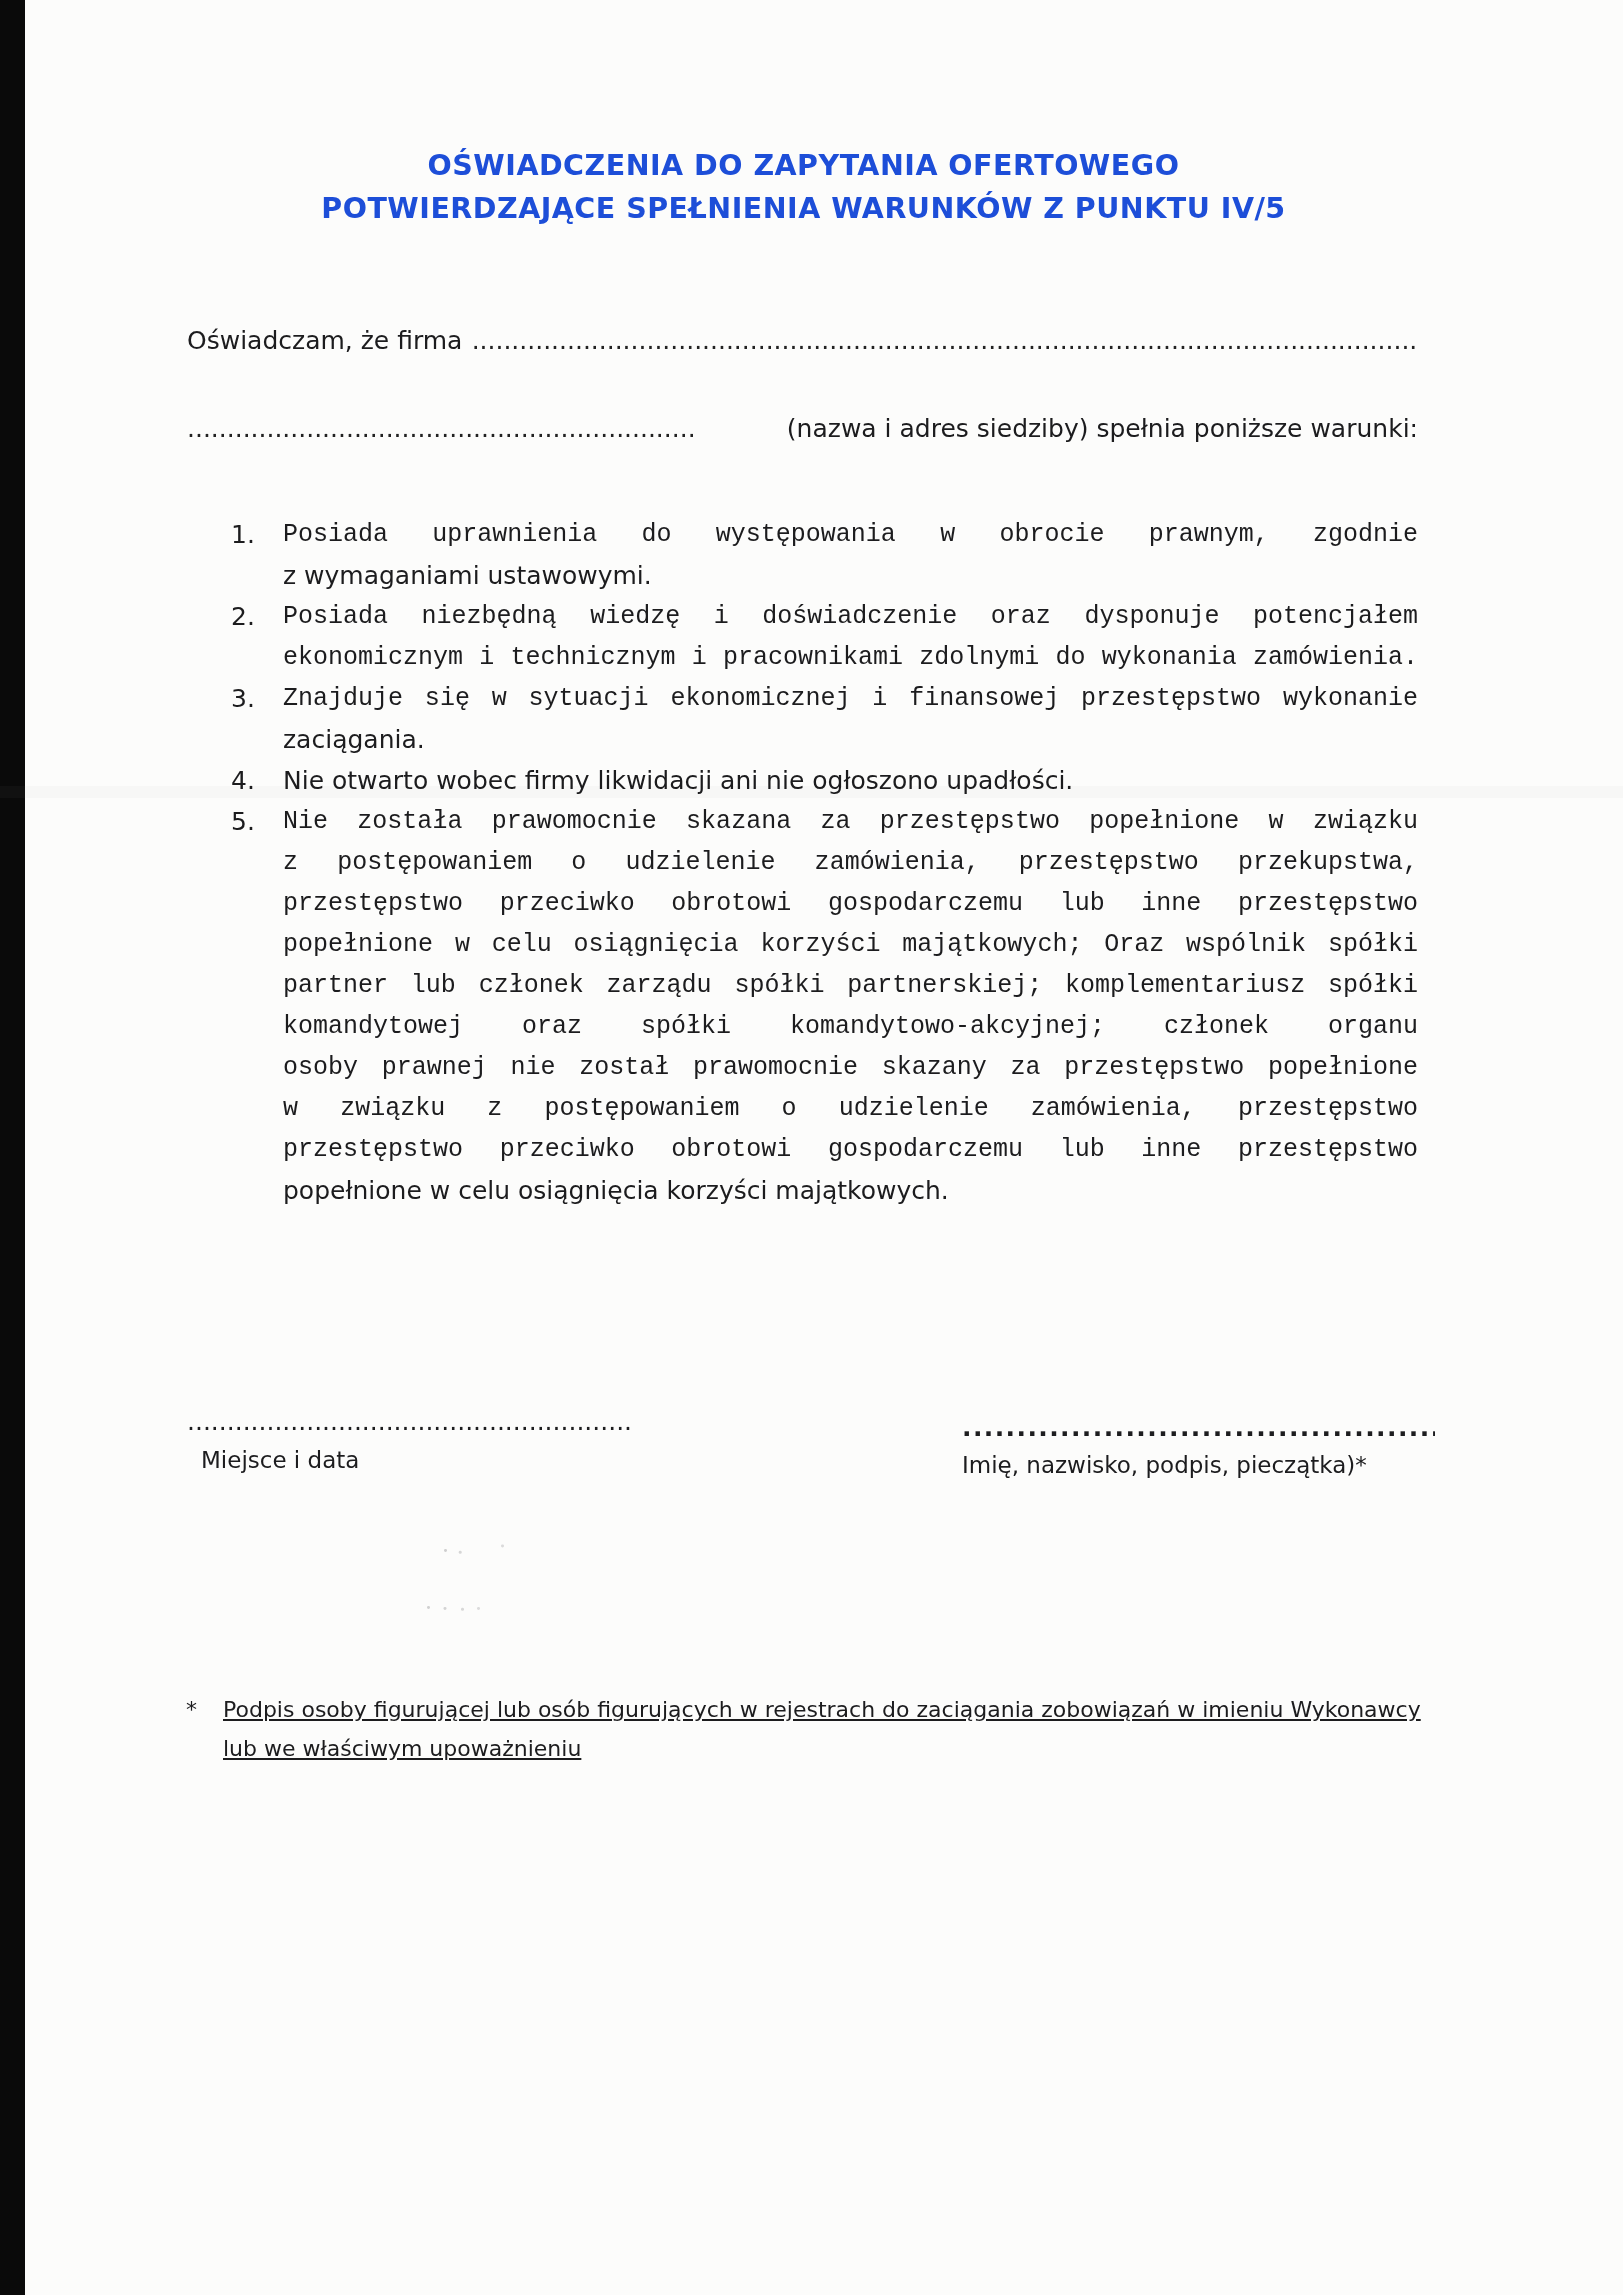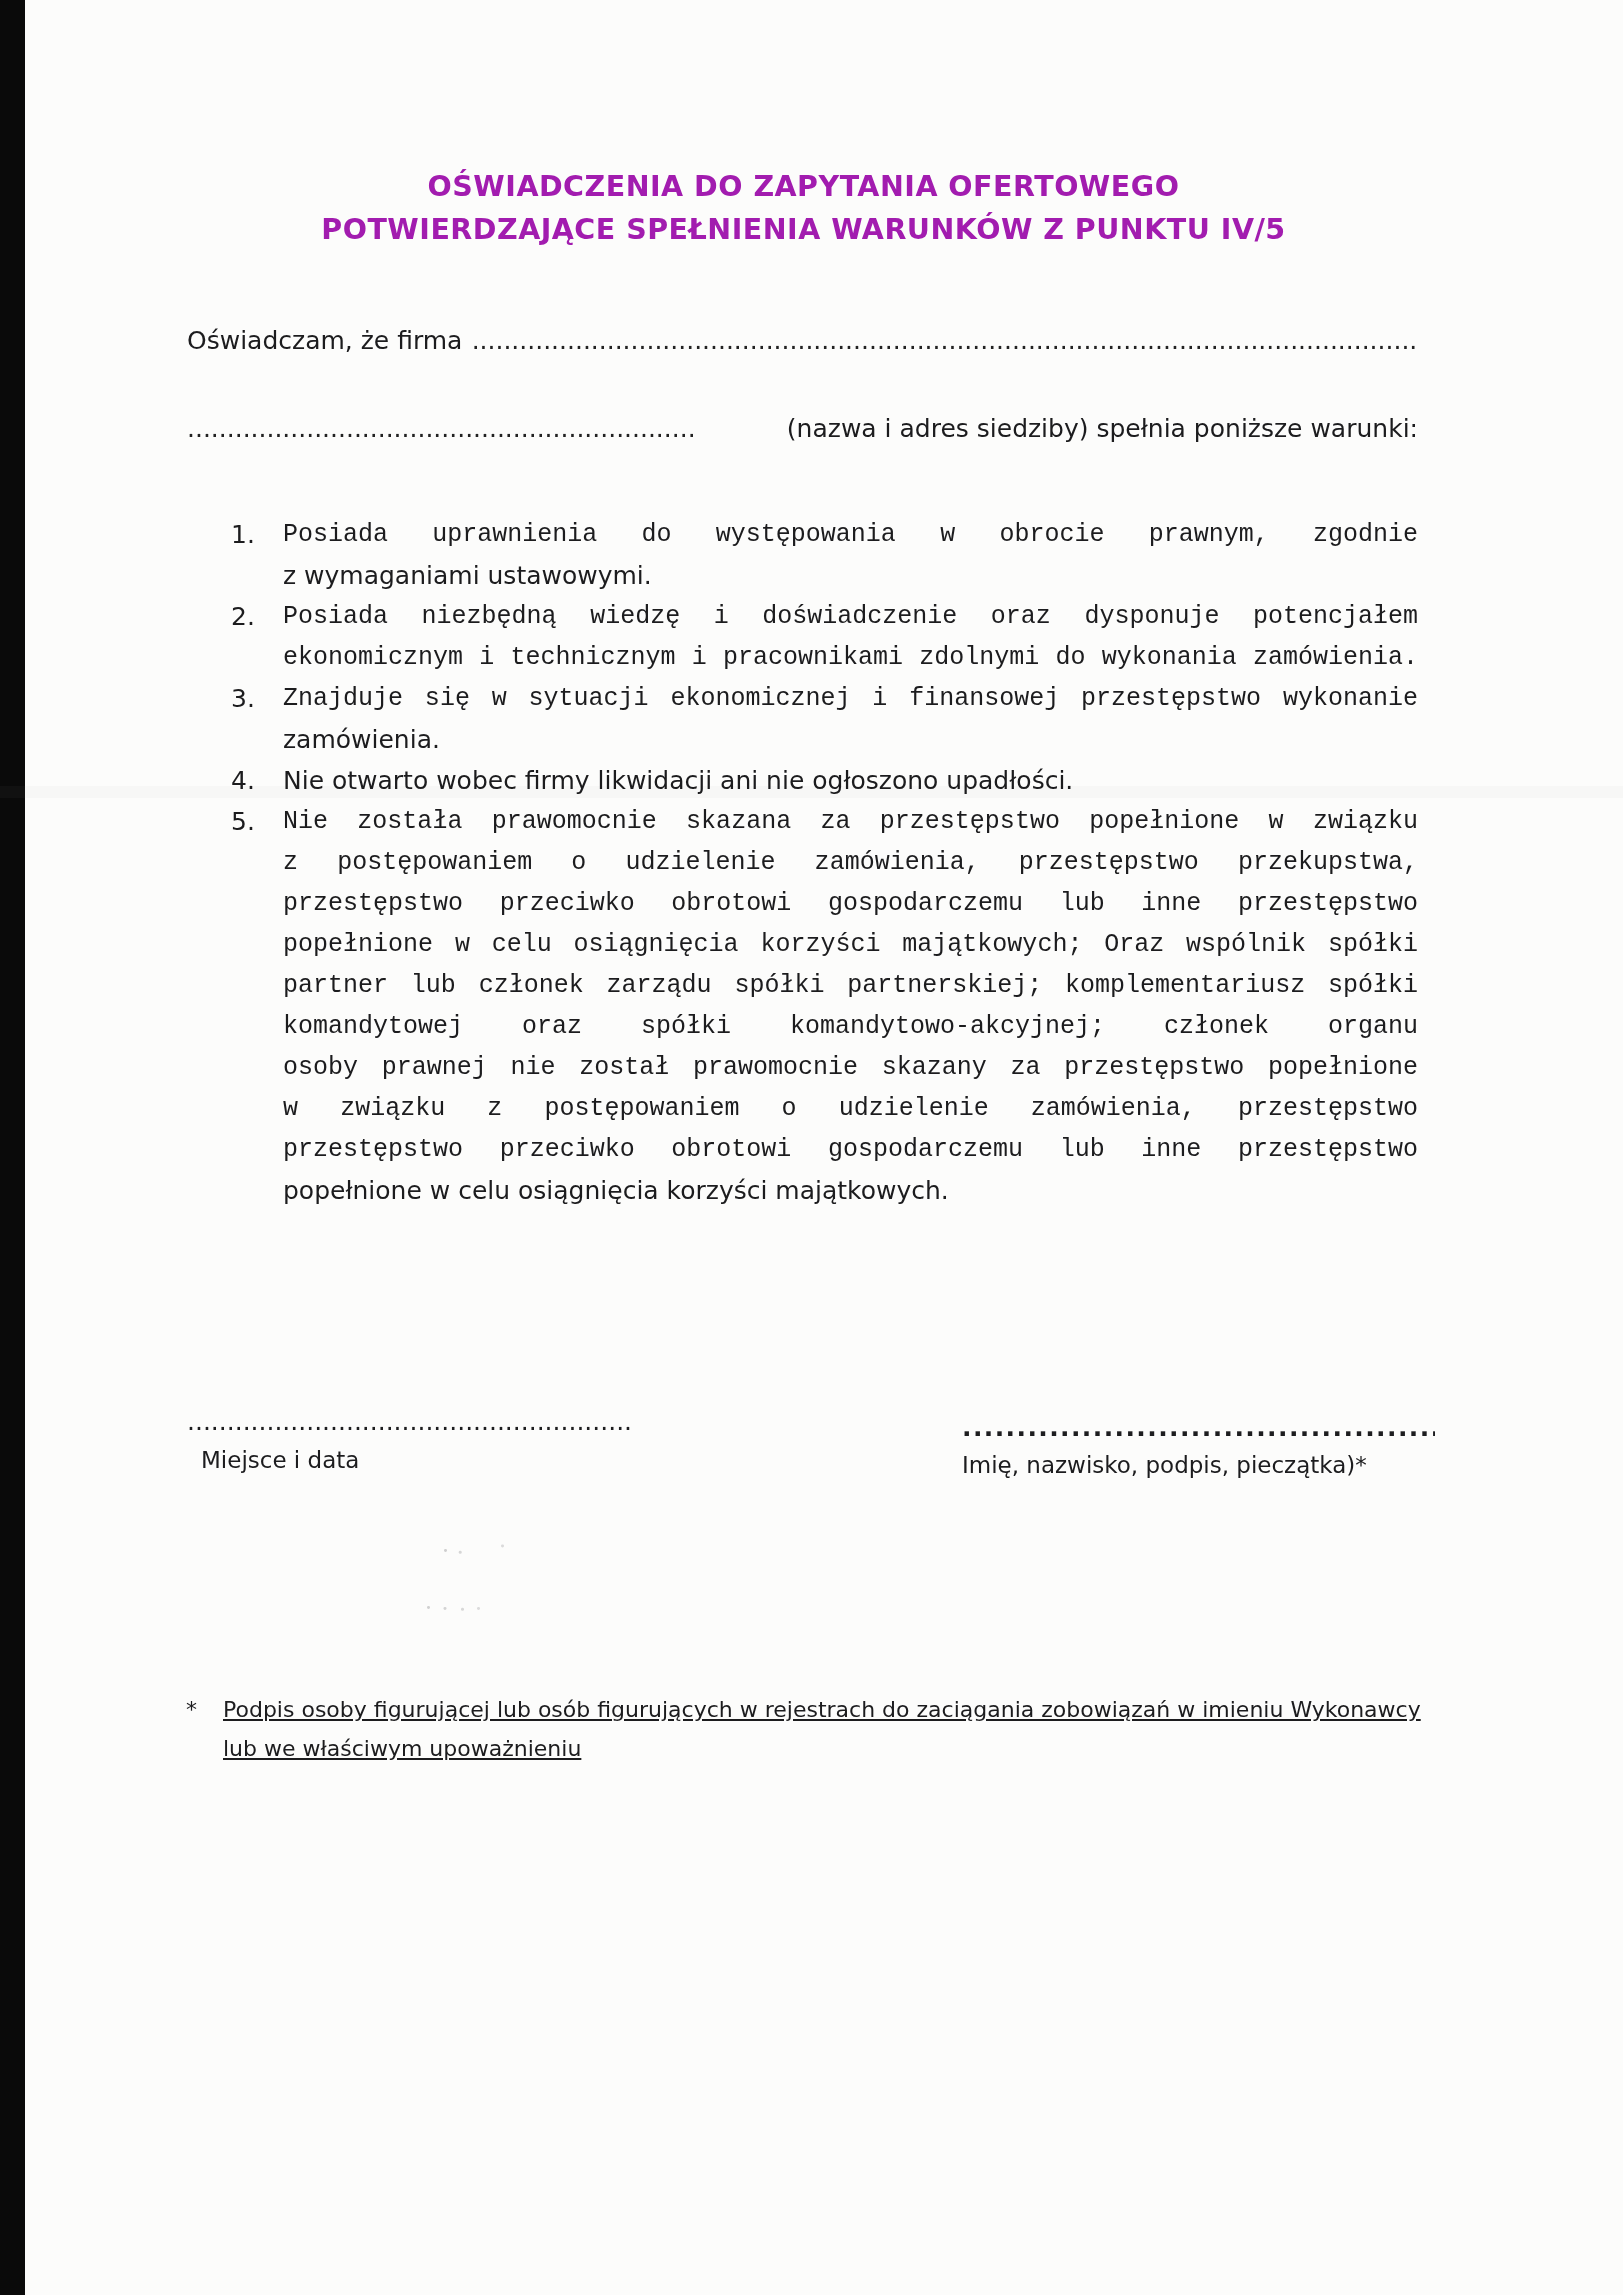--- a/index.html
+++ b/index.html
@@ -15,25 +15,25 @@
   .scan-strip{
     position:absolute;left:0;top:0;width:25px;height:2296px;
     background:#0a0a0a;
   }
   
   .scan-band{
     position:absolute;left:0;top:786px;width:1624px;height:12px;
     background:rgba(150,150,150,0.05);
   }
   .title{
-    position:absolute;top:165px;left:87px;width:1433px;
+    position:absolute;top:144px;left:87px;width:1433px;
     text-align:center;
     font-weight:bold;
     font-size:28.5px;line-height:43px;
-    color:#a21caf;
+    color:#1d4ed8;
     letter-spacing:0.5px;
   }
   .introline{
     position:absolute;left:187px;width:1231px;height:41px;
     font-size:25px;line-height:41px;
     display:flex;align-items:baseline;
     white-space:nowrap;
     justify-content:space-between;
   }
   .intro1{top:320px;}
@@ -129,21 +129,21 @@
       <div class="lines">
         <div class="ln j">Posiada niezbędną wiedzę i doświadczenie oraz dysponuje potencjałem</div>
         <div class="ln j">ekonomicznym i technicznym i pracownikami zdolnymi do wykonania zamówienia.</div>
       </div>
     </div>
 
     <div class="cond">
       <div class="num">3.</div>
       <div class="lines">
         <div class="ln j">Znajduje się w sytuacji ekonomicznej i finansowej przestępstwo wykonanie</div>
-        <div class="ln">zamówienia.</div>
+        <div class="ln">zaciągania.</div>
       </div>
     </div>
 
     <div class="cond">
       <div class="num">4.</div>
       <div class="lines">
         <div class="ln">Nie otwarto wobec firmy likwidacji ani nie ogłoszono upadłości.</div>
       </div>
     </div>
 

